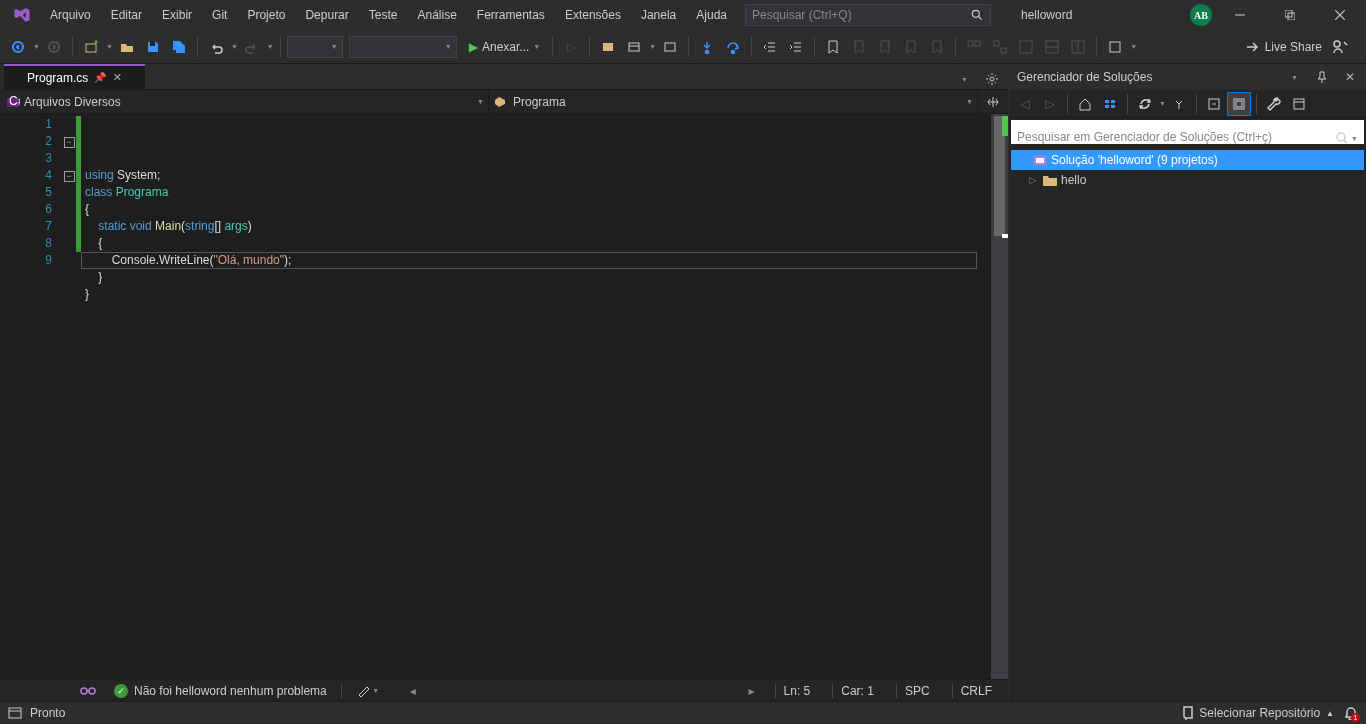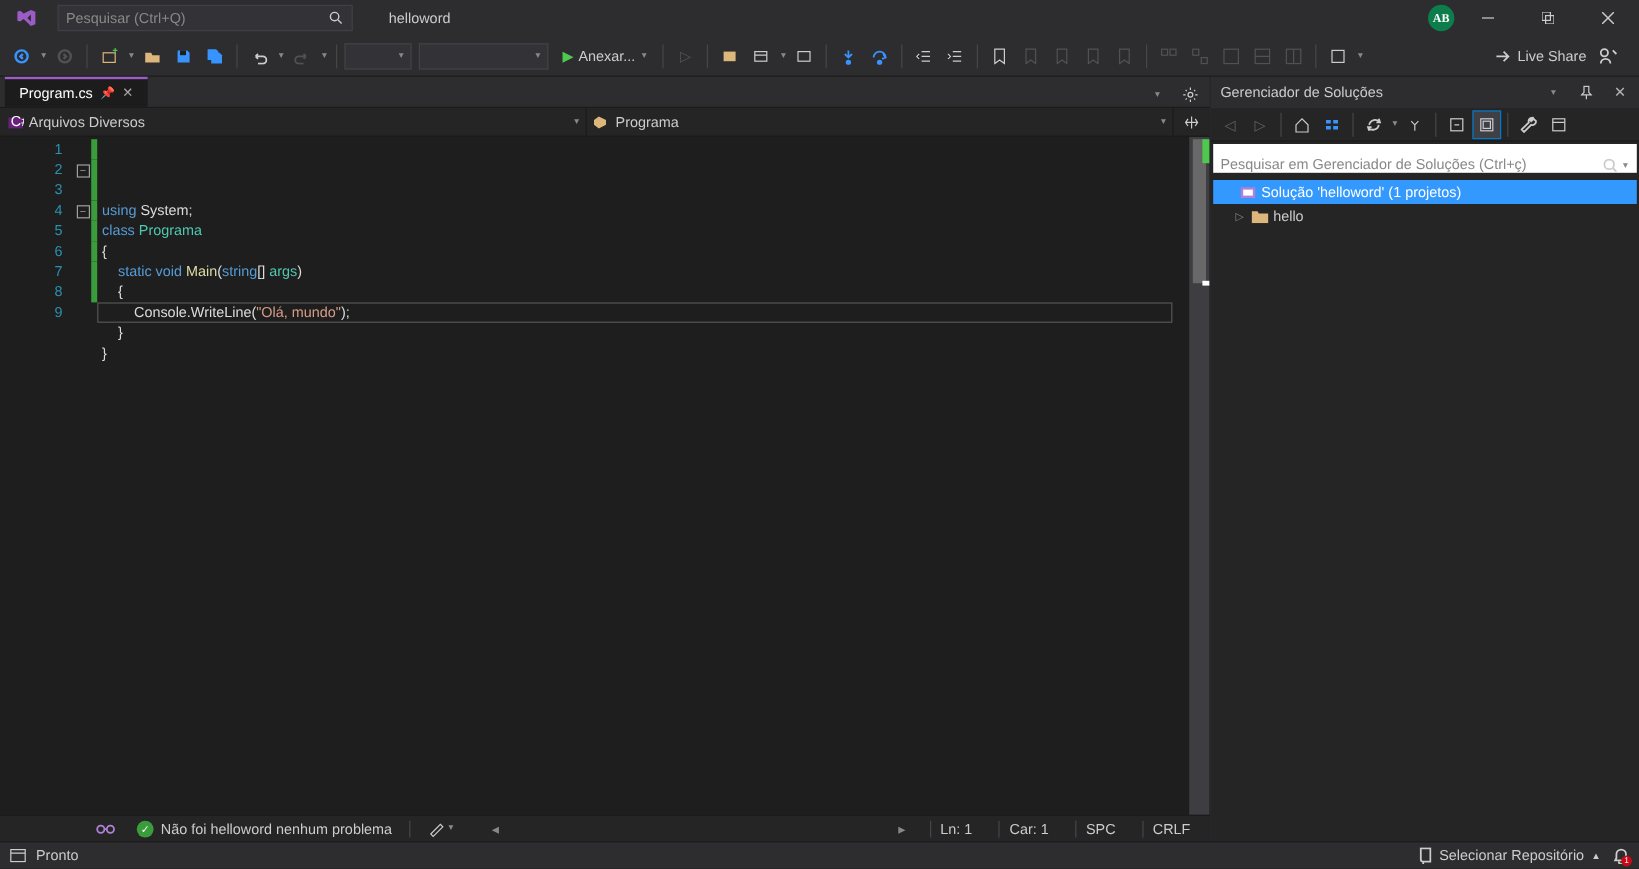--- a/index.html
+++ b/index.html
@@ -19,21 +19,21 @@
 .tdrop { font-size:7px; color:#888; margin-left:1px; }
 .combo { background:#333337; border:1px solid #434346; height:22px; min-width:56px; display:flex; align-items:center; padding:0 4px; color:#ccc; margin-right:4px; }
 .combo.wide { min-width:108px; }
 .start-btn { display:flex; align-items:center; height:24px; padding:0 6px; color:#ccc; }
 .play { color:#4ec94e; margin-right:4px; }
 .toolbar-right { margin-left:auto; display:flex; align-items:center; gap:6px; padding-right:8px; }
 .ls { display:flex; align-items:center; gap:6px; color:#ccc; }
 .mid { flex:1; display:flex; min-height:0; }
 .editor-col { width:1009px; display:flex; flex-direction:column; background:#1e1e1e; border-right:1px solid #2d2d30; }
 .tab-strip { background:#2d2d30; height:26px; display:flex; align-items:flex-end; border-bottom:1px solid #1b1b1c; position:relative; }
-.doc-tab { background:#1c1c1c; border-top:1px solid #1c1c1c; height:24px; display:flex; align-items:center; padding:0 12px; gap:6px; color:#fff; position:relative; margin-left:4px; }
+.doc-tab { background:#1c1c1c; border-top:1px solid #1c1c1c; height:24px; display:flex; align-items:center; padding:0 23px; gap:6px; color:#fff; position:relative; margin-left:4px; }
 .doc-tab::before { content:""; position:absolute; top:-2px; left:0; right:0; height:2px; background:#9b5cc5; }
 .pin { font-size:10px; color:#aaa; }
 .close-x { font-size:11px; color:#aaa; }
 .tab-strip .tools { position:absolute; right:4px; top:3px; display:flex; gap:4px; }
 .nav-bar { background:#252526; height:24px; border-bottom:1px solid #1b1b1c; display:flex; }
 .nav-seg { flex:1; display:flex; align-items:center; padding:0 6px; border-right:1px solid #1b1b1c; color:#ccc; gap:4px; position:relative; }
 .nav-seg:last-child { border-right:none; flex:0 0 30px; justify-content:center; }
 .nav-seg .dd { position:absolute; right:4px; font-size:7px; color:#888; }
 .code-wrap { flex:1; display:flex; background:#1e1e1e; position:relative; overflow:hidden; }
 .gutter { width:62px; background:#1e1e1e; text-align:right; padding:2px 10px 0 0; color:#2b91af; font-family:Consolas,monospace; font-size:13px; line-height:17px; }
@@ -75,20 +75,34 @@
 </style>
 </head>
 <body>
 
 <div class="menubar">
   <div class="vs-logo">
     <svg width="18" height="18" viewBox="0 0 24 24">
         <path fill="#9b5cc5" d="M17 3l5 2v14l-5 2-8-8-4 3-3-1V5l3-1 4 3 8-4zm0 5l-4 4 4 4V8z"></path>
       </svg>
   </div>
+  <div id="menu-items" style="display:flex">
+      <div class="menu-item">Arquivo</div>
+      <div class="menu-item">Editar</div>
+      <div class="menu-item">Exibir</div>
+      <div class="menu-item">Git</div>
+      <div class="menu-item">Projeto</div>
+      <div class="menu-item">Depurar</div>
+      <div class="menu-item">Teste</div>
+      <div class="menu-item">Análise</div>
+      <div class="menu-item">Ferramentas</div>
+      <div class="menu-item">Extensões</div>
+      <div class="menu-item">Janela</div>
+      <div class="menu-item">Ajuda</div>
+    </div>
   <div class="search-box">
     <span>Pesquisar (Ctrl+Q)</span>
     <span class="mag">
       <svg width="14" height="14" viewBox="0 0 24 24" fill="none" stroke="#ccc" stroke-width="2">
           <circle cx="10" cy="10" r="6"></circle>
           <path d="M20 20l-5-5"></path>
         </svg>
     </span>
   </div>
   <div class="sol-name">helloword</div>
@@ -411,21 +425,21 @@
       <div class="tbtn">
           <svg width="14" height="14" fill="none" stroke="#ccc">
             <path d="M3 11l8-8 2 2-8 8z"></path>
           </svg>
           <span class="tdrop" style="margin-left:2px">▼</span>
         </div>
       <div class="spacer" style="display:flex;align-items:center;gap:4px;justify-content:flex-start;margin-left:10px">
         <div class="arrow-btn">◂</div>
       </div>
       <div class="arrow-btn">▸</div>
-      <div class="cell">Ln: 1</div>
+      <div class="cell">Ln: 5</div>
       <div class="cell">Car: 1</div>
       <div class="cell">SPC</div>
       <div class="cell">CRLF</div>
     </div>
   </div>
 
   <div class="sx">
     <div class="sx-title">
       <span>Gerenciador de Soluções</span>
       <div class="tools">
@@ -502,21 +516,21 @@
           <span class="tdrop">▼</span>
         </span>
     </div>
     <div class="sx-tree">
       <div class="tree-row sel">
         <span class="exp"></span>
         <svg width="14" height="14" fill="#b180d7">
             <rect x="1" y="3" width="12" height="9"></rect>
             <rect x="3" y="5" width="8" height="5" fill="#fff"></rect>
           </svg>
-        <span>Solução 'helloword' (1 projetos)</span>
+        <span>Solução 'helloword' (9 projetos)</span>
       </div>
       <div class="tree-row" style="padding-left:16px">
         <span class="exp">▷</span>
         <span class="folder-icon">
           <svg width="14" height="12" fill="#dcb67a">
               <path d="M0 2h5l1 2h8v8H0z"></path>
             </svg>
         </span>
         <span>hello</span>
       </div>

